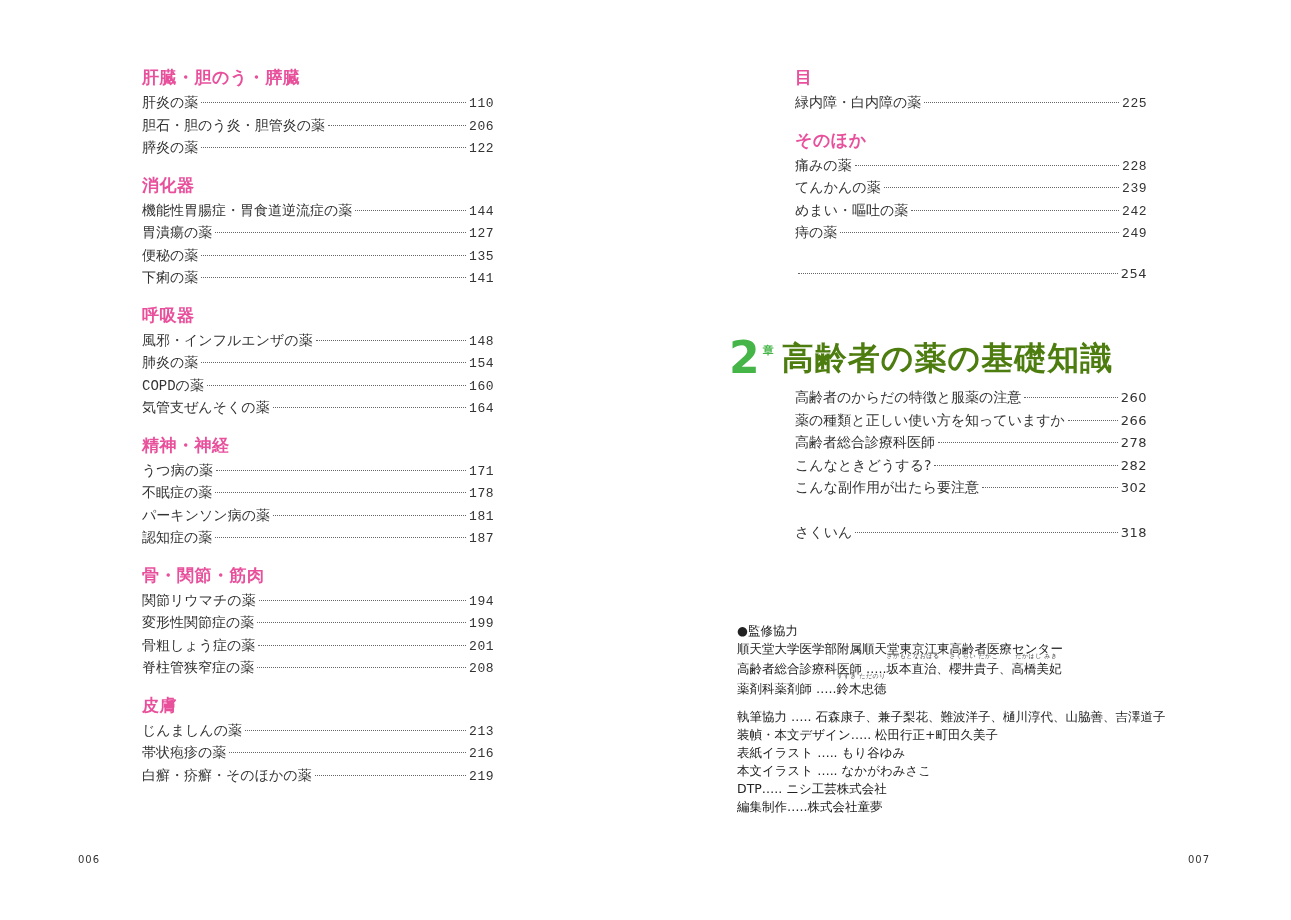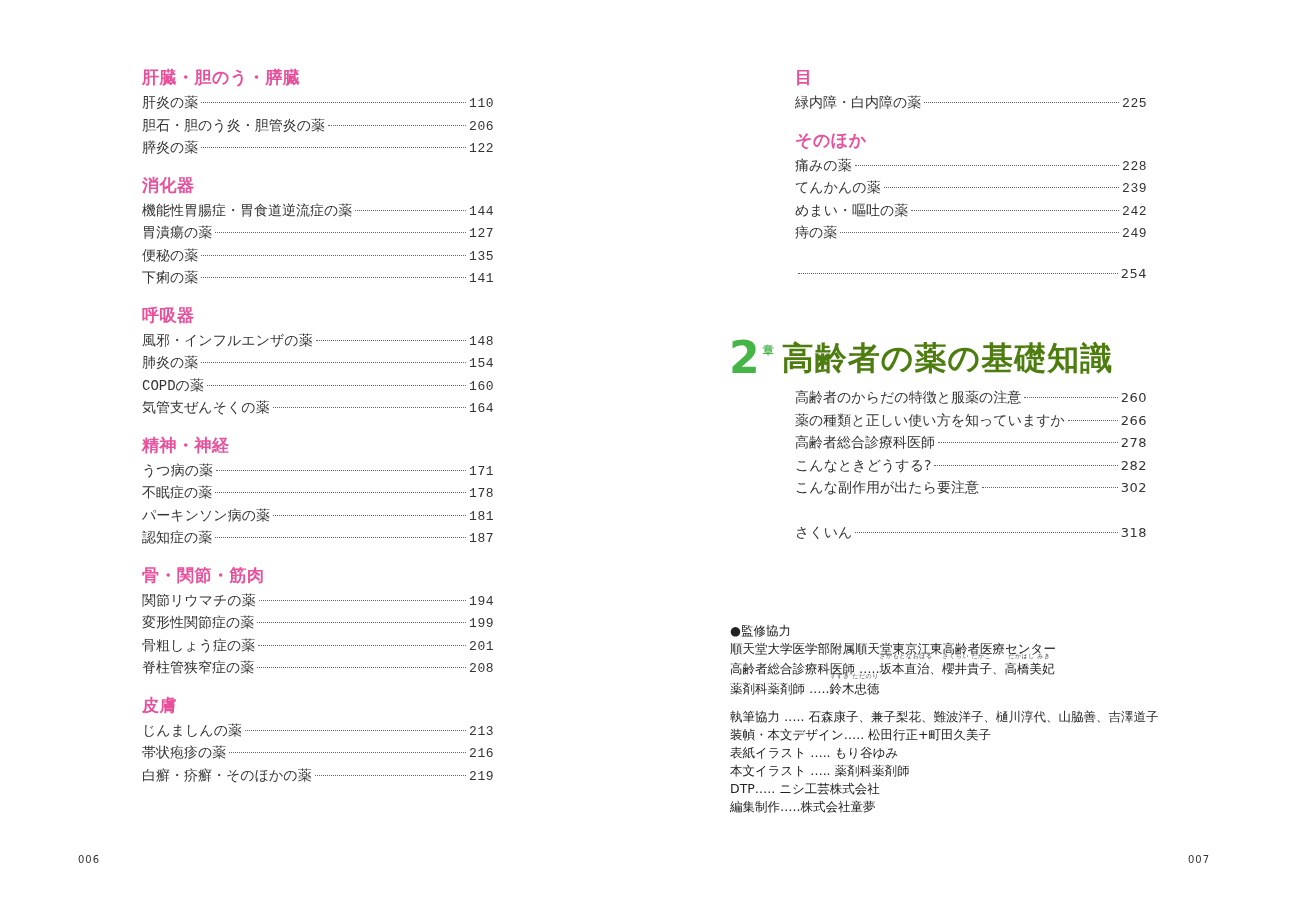--- a/index.html
+++ b/index.html
@@ -38,21 +38,21 @@
       position: absolute; left: 84px; top: 330px; display: flex; align-items: flex-end;
       height: 50px;
     }
     .ch-num { color: #45b548; font-weight: bold; font-size: 44px; line-height: 44px; font-family: "DejaVu Sans", sans-serif; }
     .ch-label { color: #45b548; font-weight: bold; font-size: 11px; margin: 0 8px 22px 3px; }
     .ch-title { color: #4d7c0f; font-weight: bold; font-size: 32px; line-height: 44px; letter-spacing: 1px; }
 
     .ch-list { position: absolute; left: 150px; top: 386px; width: 352px; }
     .spacer { height: 22px; }
 
-    .credits { position: absolute; left: 85px; top: 622px; width: 460px; font-size: 12.5px; color: #222; line-height: 18px; }
+    .credits { position: absolute; left: 92px; top: 622px; width: 460px; font-size: 12.5px; color: #222; line-height: 18px; }
     .credit-line { white-space: nowrap; height: 18px; }
     .credit-line.ruby-line { height: 20px; display: flex; align-items: flex-end; }
     .credit-gap { height: 10px; }
     .ruby-name { position: relative; display: inline-block; }
     .ruby-name .rt {
       position: absolute; top: -8px; left: 0; right: 0; font-size: 6px; line-height: 7px;
       text-align: center; color: #444; white-space: nowrap; letter-spacing: 0.5px;
     }
 
     .folio { position: absolute; top: 854px; font-size: 10px; color: #333; letter-spacing: 1px; }
@@ -290,19 +290,19 @@
       <span>薬剤科薬剤師 ….. </span>
       <span class="ruby-name">
         <span class="rt">すずき ただのり</span>
         <span>鈴木忠徳</span>
       </span>
     </div>
     <div class="credit-gap"></div>
     <div class="credit-line">執筆協力 ….. 石森康子、兼子梨花、難波洋子、樋川淳代、山脇善、吉澤道子</div>
     <div class="credit-line">装幀・本文デザイン….. 松田行正+町田久美子</div>
     <div class="credit-line">表紙イラスト ….. もり谷ゆみ</div>
-    <div class="credit-line">本文イラスト ….. 薬剤科薬剤師</div>
+    <div class="credit-line">本文イラスト ….. なかがわみさこ</div>
     <div class="credit-line">DTP….. ニシ工芸株式会社</div>
     <div class="credit-line">編集制作…..株式会社童夢</div>
   </div>
 
   <div class="folio folio-right">007</div>
 </div>
 
 </body></html>

